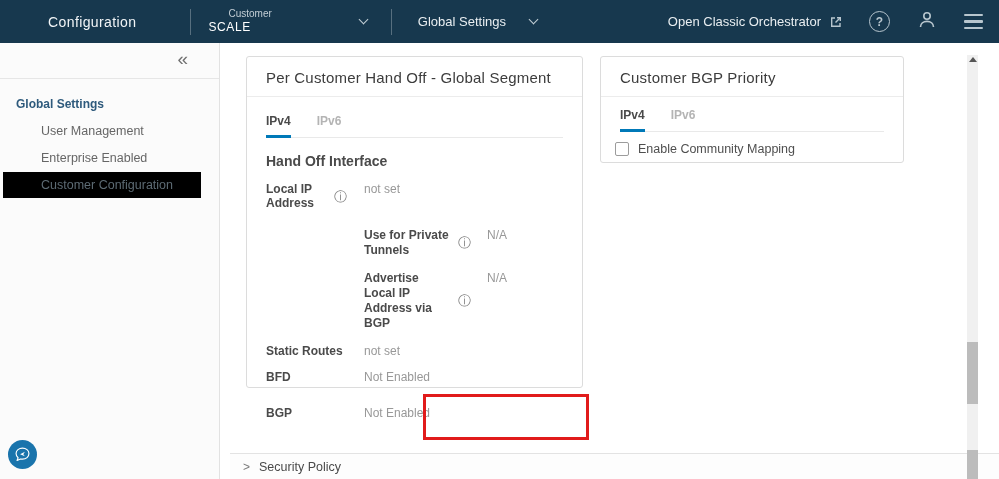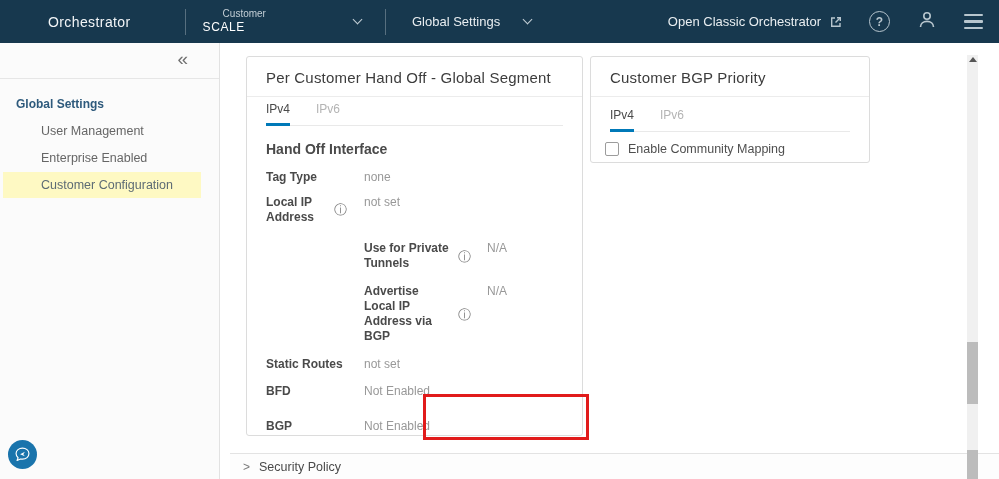--- a/index.html
+++ b/index.html
@@ -33,29 +33,29 @@
   .hamburger span { display:block; width:19px; height:2.2px; background:#b8c6ce; border-radius:1px; }
 
   
   .sidebar { position:absolute; left:0; top:43px; width:220px; bottom:0;
              background:#fbfbfb; border-right:1px solid #e2e2e2; }
   .sb-header { height:36px; border-bottom:1px solid #e6e6e6; position:relative; }
   .collapse-btn { position:absolute; right:31px; top:5px; font-size:19px; color:#707070; cursor:pointer; line-height:1.2; }
   .sb-nav { padding-top:12px; }
   .sb-section { padding:6px 16px; font-size:12px; font-weight:bold; color:#2e5a7c; cursor:pointer; }
   .sb-item { padding:6px 8px 6px 38px; margin:1px 18px 1px 3px; font-size:12.5px; color:#666; cursor:pointer; }
-  .sb-item.selected { background:#fef9c3; color:#5d6b74; }
+  .sb-item.selected { background:#000000; color:#5d6b74; }
 
   
   .main { position:absolute; left:220px; top:43px; right:0; bottom:0; background:#fff; }
   .card { position:absolute; background:#fff; border:1px solid #dcdcdc; border-radius:3px; }
-  .card-handoff { left:26px; top:13px; width:337px; height:380px; }
-  .card-bgp { left:370px; top:13px; width:280px; height:107px; }
+  .card-handoff { left:26px; top:13px; width:337px; height:332px; }
+  .card-bgp { left:380px; top:13px; width:304px; height:107px; }
   .card-title { font-size:15px; color:#3c3c3c; padding:12px 19px 10px; border-bottom:1px solid #ececec; letter-spacing:.2px; }
-  .tabs { margin:4px 19px 0; border-bottom:1px solid #e9e9e9; display:flex; }
+  .tabs { margin:16px 19px 0; border-bottom:1px solid #e9e9e9; display:flex;font-weight:bold; }
   .tab { font-size:12px; padding-bottom:7px; margin-right:26px; cursor:pointer; position:relative; top:1px; }
   .tab.active { color:#4a4a4a; border-bottom:3px solid #0079b8; }
   .tab.inactive { color:#b4b4b4; }
 
   .card-body { padding:15px 19px 0; }
   .section-heading { font-size:14px; font-weight:bold; color:#4a4a4a; margin-bottom:13px; }
   .row { display:flex; align-items:flex-start; margin-bottom:11px; }
   .row-label { width:98px; flex:none; display:flex; align-items:center; }
   .row-label .lbl { font-size:12px; font-weight:bold; color:#4a4a4a; line-height:1.2; max-width:62px; }
   .info-icon { font-size:13px; color:#828282; margin-left:6px; line-height:1; align-self:center; cursor:pointer; }
@@ -97,21 +97,21 @@
   .chat-fab { position:absolute; left:8px; top:440px; width:29px; height:29px; border-radius:50%;
               background:#1a74ac; display:flex; align-items:center; justify-content:center; cursor:pointer;
               border:none; }
 </style>
 </head>
 <body>
 
 <div class="stage">
 
   <header class="topbar">
-    <div class="brand">Orchestrator</div>
+    <div class="brand">Configuration</div>
     <div style="margin-left:54px" class="tb-divider"></div>
     <div class="customer-picker">
       <div class="customer-texts">
         <span class="customer-label">Customer</span>
         <span class="customer-value">SCALE</span>
       </div>
       <span class="chev"></span>
     </div>
     <div class="tb-divider"></div>
     <div class="nav-menu">
@@ -166,26 +166,20 @@
 
     <section class="card card-handoff">
       <div class="card-title">Per Customer Hand Off - Global Segment</div>
       <div class="tabs">
         <span class="tab active">IPv4</span>
         <span class="tab inactive">IPv6</span>
       </div>
       <div class="card-body">
         <div class="section-heading">Hand Off Interface</div>
 
-        <div class="row">
-          <div class="row-label">
-              <span class="lbl">Tag Type</span>
-            </div>
-          <div class="row-value">none</div>
-        </div>
 
         <div class="row gap-lg">
           <div class="row-label">
             <span class="lbl">Local IP Address</span>
             <span class="info-icon">ⓘ</span>
           </div>
           <div class="row-value">not set</div>
         </div>
 
         <div class="subrow">

